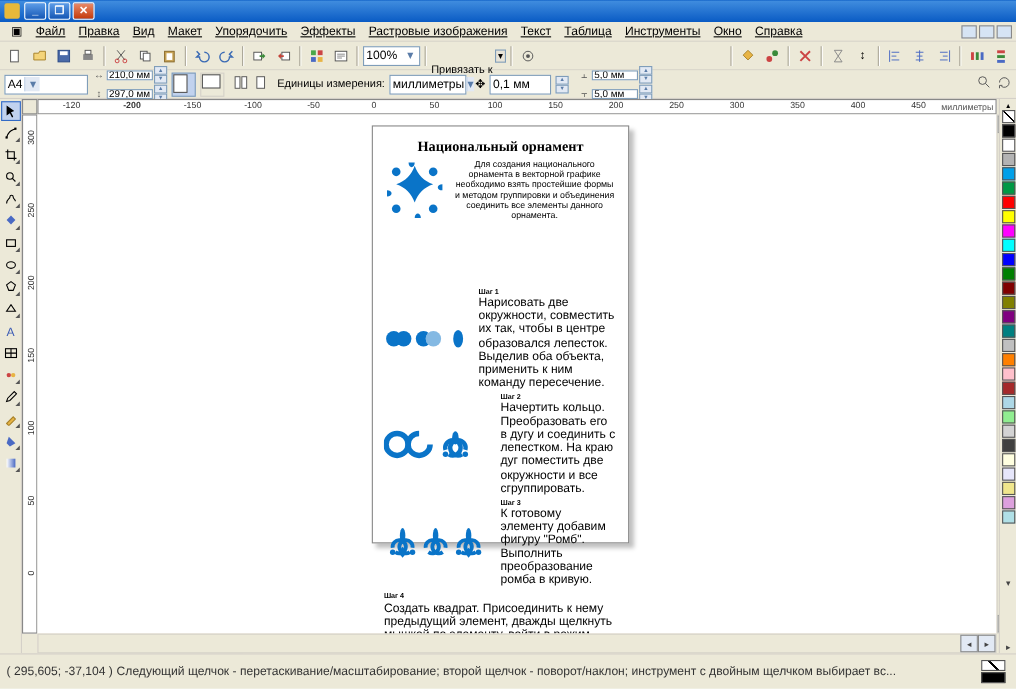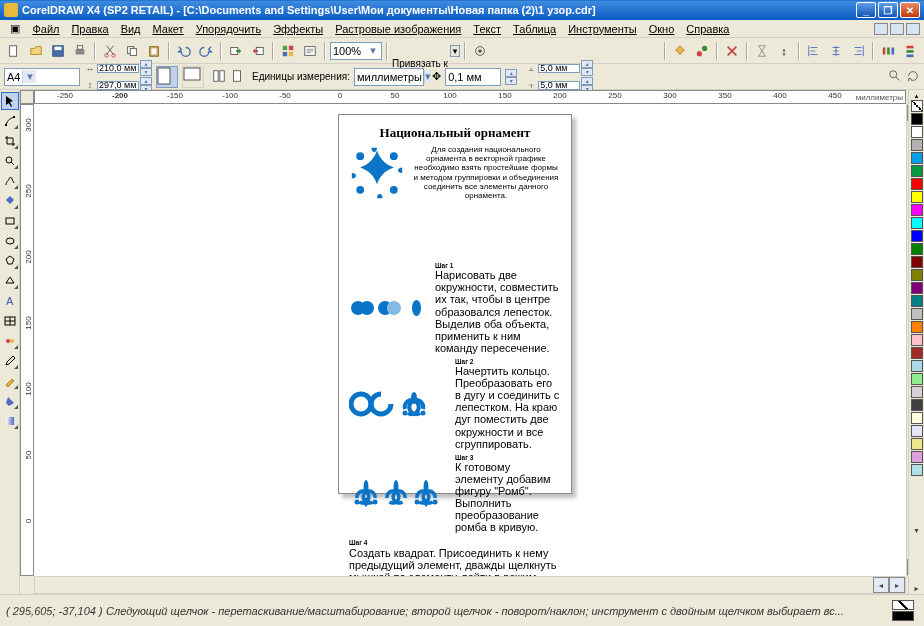--- a/index.html
+++ b/index.html
@@ -57,36 +57,35 @@
 .sbarrow { width: 16px; height: 16px; background: #e2e9f4; border: 1px solid #888; display: flex; align-items: center; justify-content: center; font-size: 8px; color: #444; }
 .colorpal { position: absolute; top: 90px; right: 0; bottom: 32px; width: 16px; background: #ece9d8; border-left: 1px solid #d4d0c8; display: flex; flex-direction: column; align-items: center; padding-top: 2px; }
 .colorpal .sw { width: 12px; height: 12px; margin-bottom: 1px; border: 1px solid #555; }
 .colorpal .none { background: #fff; position: relative; }
 .colorpal .none:after { content: ""; position: absolute; inset: 0; background: linear-gradient(45deg,transparent 45%,#000 45%,#000 55%,transparent 55%); }
 .colorpal .dn { width:12px; height:10px; text-align:center; font-size:8px; color:#444; margin-top:auto; }
 .pagenav { position: absolute; bottom: 14px; left: 20px; height: 18px; display: flex; align-items: center; background: #ece9d8; border: 1px solid #d4d0c8; }
 .pagenav .pn { width: 16px; height: 14px; border: 1px solid #aaa; background: #f4f2ea; text-align: center; font-size: 8px; line-height: 12px; }
 .pagenav .pg { padding: 0 6px; font-size: 10px; }
 .pagenav .tab { padding: 1px 10px; border: 1px solid #919b9c; border-top-color: #fff; border-bottom: none; background: #fff; font-size: 10px; margin-left: 4px; border-radius: 0 0 3px 3px; }
-.statusbar { position: absolute; bottom: 0; left: 0; right: 0; height: 32px; background: #ece9d8; border-top: 1px solid #d4d0c8; display: flex; align-items: center; padding: 0 6px; font-size: 10px; color: #333; font-style: italic; }
+.statusbar { position: absolute; bottom: 0; left: 0; right: 0; height: 32px; background: #ece9d8; border-top: 1px solid #d4d0c8; display: flex; align-items: center; padding: 0 6px; font-size: 10px; color: #333; }
 .statusbar .coord { width: 100px; }
 .statusbar .hint { flex: 1; white-space: nowrap; overflow: hidden; }
 .statusbar .fillind { display: flex; flex-direction: column; gap: 1px; margin-right: 4px; }
 .statusbar .fi { width: 22px; height: 10px; border: 1px solid #555; }
 .statusbar .fi.none { background: #fff; position: relative; }
 .statusbar .fi.none:after { content:""; position:absolute; inset:0; background: linear-gradient(45deg,transparent 45%,#000 45%,#000 55%,transparent 55%); }
 .statusbar .fi.blk { background: #000; }
 .ic-sm { width: 14px; height: 14px; }
 </style>
 </head>
 <body>
 
 <div class="titlebar">
   <div class="icon"></div>
-  <div class="title">CorelDRAW X4 (SP2 RETAIL) - [C:\Documents and Settings\User\Мои документы\Новая папка (2)\1 узор.cdr]</div>
   <div class="winbtns">
     <div class="winbtn min">_</div>
     <div class="winbtn max">❐</div>
     <div class="winbtn close">✕</div>
   </div>
 </div>
 
 <div class="menubar">
   <span class="mi">▣</span>
   <span class="mi"><u>Файл</u></span>
@@ -459,21 +458,21 @@
           </defs>
         </svg>
         <div class="fly"></div>
       </div>
   </div>
 
   <div class="canvaswrap">
     <div class="rcorner"></div>
     <div class="hruler">
       <span class="runit">миллиметры</span>
-    <span class="tick" style="left: 30px;">-250</span>
+    <span class="tick" style="left: 30px;">-120</span>
         <span class="tick" style="left: 85px; font-weight: bold;">-200</span>
         <span class="tick" style="left: 140px;">-150</span>
         <span class="tick" style="left: 195px;">-100</span>
         <span class="tick" style="left: 250px;">-50</span>
         <span class="tick" style="left: 305px;">0</span>
         <span class="tick" style="left: 360px;">50</span>
         <span class="tick" style="left: 415px;">100</span>
         <span class="tick" style="left: 470px;">150</span>
         <span class="tick" style="left: 525px;">200</span>
         <span class="tick" style="left: 580px;">250</span>

